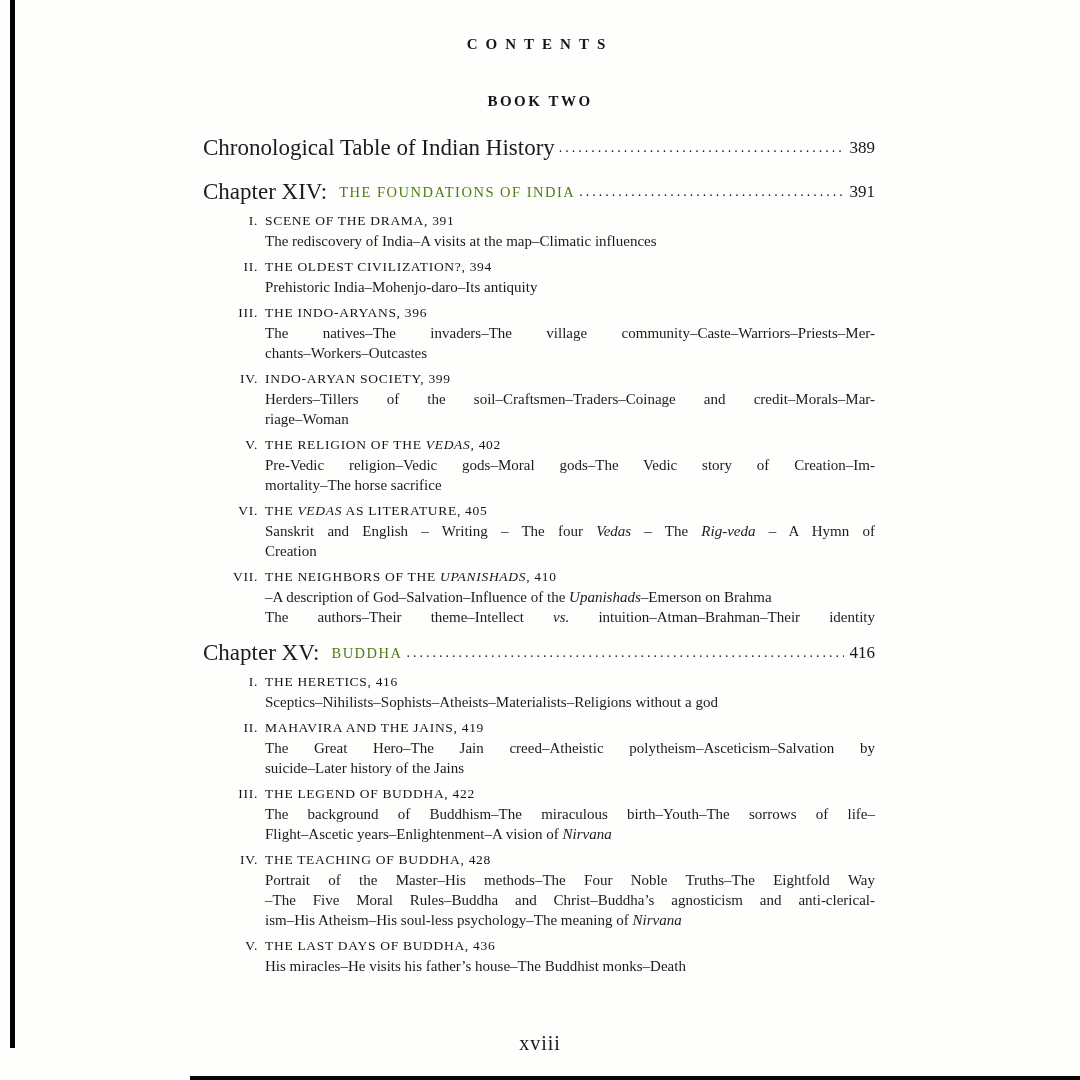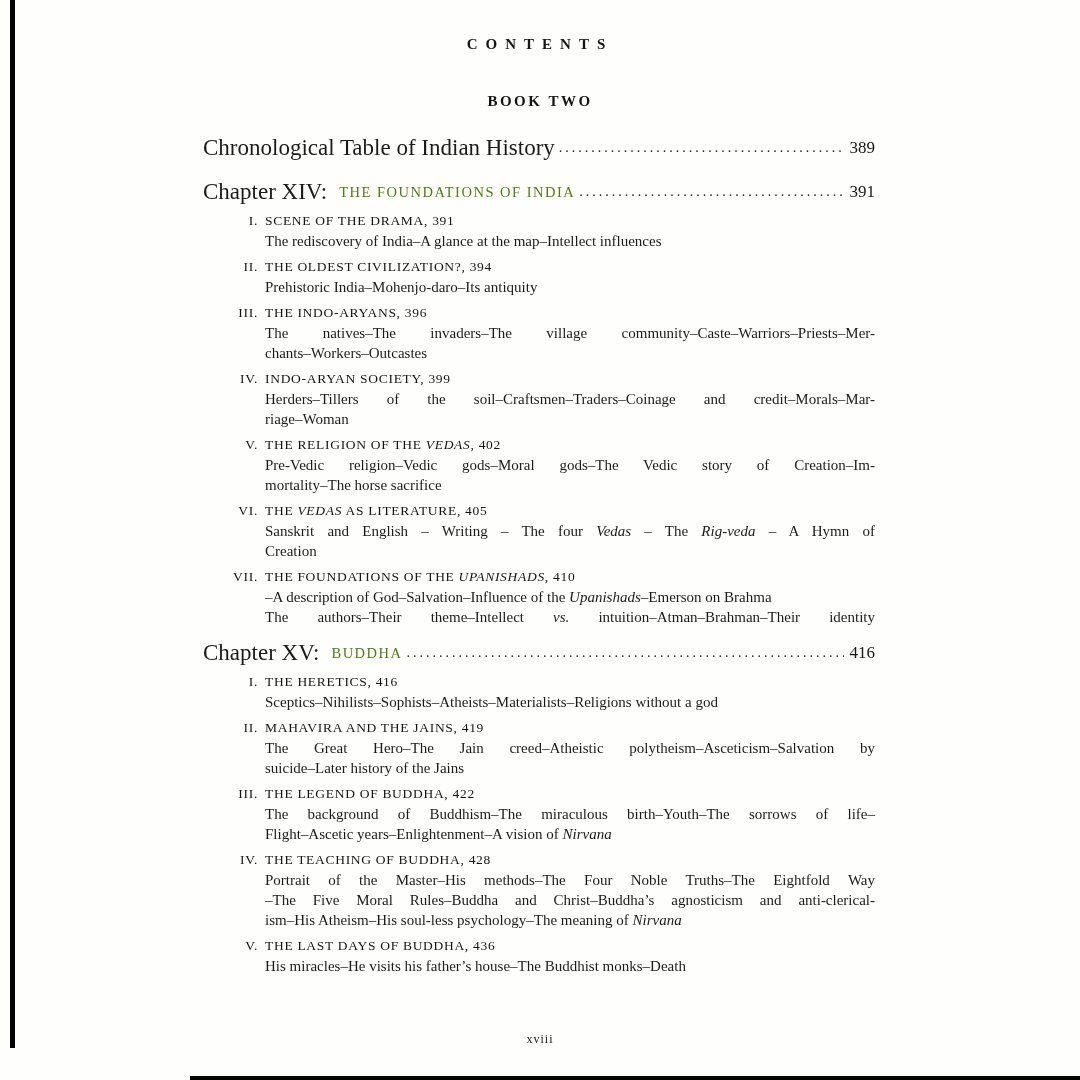--- a/index.html
+++ b/index.html
@@ -47,21 +47,21 @@
 
   .section{margin-bottom:7px;}
   .sec-head{display:flex;align-items:baseline;font-size:13.5px;line-height:18px;letter-spacing:0.7px;color:#141414;}
   .sec-num{width:55px;text-align:right;margin-right:7px;flex:none;}
   .sec-title{white-space:nowrap;}
   .sec-sum{margin-left:62px;width:610px;font-size:15px;line-height:20px;margin-top:1px;color:#1b1b1b;}
   .sum-line.just{text-align:justify;text-align-last:justify;}
 
   .folio{
     position:absolute;left:0;right:0;top:1032px;text-align:center;
-    font-size:12px;letter-spacing:1px;color:#161616;
+    font-size:20px;letter-spacing:1px;color:#161616;
   }
   .scan-left{position:absolute;left:10px;top:0;width:5px;height:1048px;background:#050505;}
   .scan-bottom{position:absolute;left:190px;top:1076px;width:890px;height:4px;background:#050505;}
 </style>
 </head>
 <body>
 
 <div class="page">
   <div class="scan-left"></div>
   <div class="scan-bottom"></div>
@@ -83,21 +83,21 @@
       <span class="leader"></span>
       <span class="pageno">391</span>
     </div>
     <div>
   <div class="section">
     <div class="sec-head">
       <span class="sec-num">I.</span>
       <span class="sec-title"><span>SCENE OF THE DRAMA, 391</span></span>
     </div>
     <div class="sec-sum">
-                <div class="sum-line"><span>The rediscovery of India–A glance at the map–Intellect influences</span></div>
+                <div class="sum-line"><span>The rediscovery of India–A visits at the map–Climatic influences</span></div>
               </div>
   </div>
 
   <div class="section">
     <div class="sec-head">
       <span class="sec-num">II.</span>
       <span class="sec-title"><span>THE OLDEST CIVILIZATION?, 394</span></span>
     </div>
     <div class="sec-sum">
                 <div class="sum-line"><span>Prehistoric India–Mohenjo-daro–Its antiquity</span></div>
@@ -144,21 +144,21 @@
     </div>
     <div class="sec-sum">
                 <div class="sum-line just"><span>Sanskrit and English – Writing – The four </span><span class="it">Vedas</span><span> – The </span><span class="it">Rig-veda</span><span> – A Hymn of</span></div>
                 <div class="sum-line"><span>Creation</span></div>
               </div>
   </div>
 
   <div class="section">
     <div class="sec-head">
       <span class="sec-num">VII.</span>
-      <span class="sec-title"><span>THE FOUNDATIONS OF THE </span><span class="it">UPANISHADS</span><span>, 410</span></span>
+      <span class="sec-title"><span>THE NEIGHBORS OF THE </span><span class="it">UPANISHADS</span><span>, 410</span></span>
     </div>
     <div class="sec-sum">
                 <div class="sum-line"><span>–A description of God–Salvation–Influence of the </span><span class="it">Upanishads</span><span>–Emerson on Brahma</span></div>
                 <div class="sum-line just"><span>The authors–Their theme–Intellect </span><span class="it">vs.</span><span> intuition–Atman–Brahman–Their identity</span></div>
               </div>
   </div>
 </div>
   </div>
 
   <div class="chapter">

